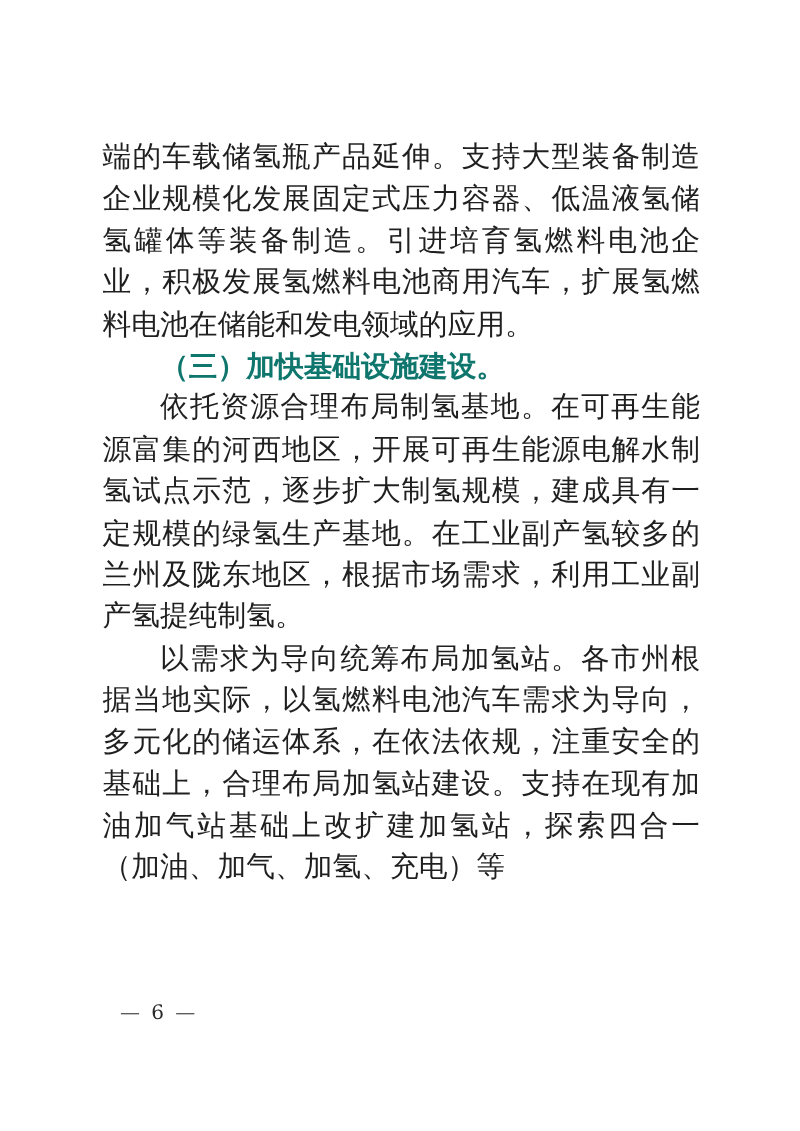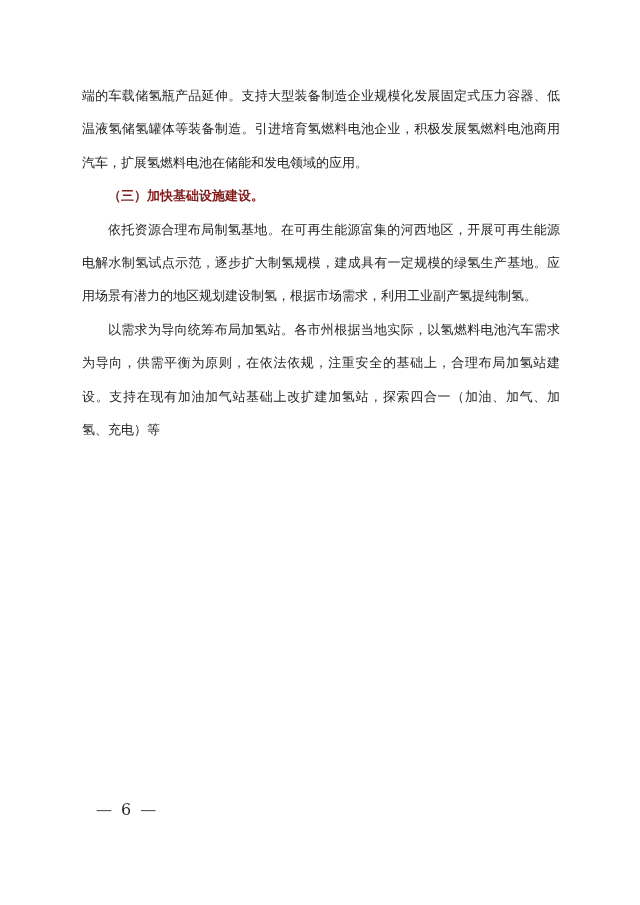--- a/index.html
+++ b/index.html
@@ -12,39 +12,39 @@
     width: 640px;
     height: 905px;
     background: #ffffff;
     overflow: hidden;
     font-family: "DejaVu Serif", "Liberation Serif", serif;
     color: #1f1f1f;
   }
   .content {
     position: absolute;
     left: 82px;
-    top: 79px;
+    top: 110px;
     width: 478px;
-    font-size: 13px;
+    font-size: 23px;
     line-height: 33.4px;
     letter-spacing: 0;
     text-align: justify;
     text-justify: inter-character;
   }
   .content p {
     margin: 0;
     padding: 0;
     text-indent: 2em;
   }
   .content p.cont {
     text-indent: 0;
   }
   .content p.heading {
     font-weight: bold;
-    color: #7f1d1d;
+    color: #0f766e;
   }
   .footer {
     position: absolute;
     left: 96px;
     top: 799px;
     font-size: 16px;
     line-height: 22px;
     color: #3d3d3d;
     white-space: nowrap;
   }
@@ -58,21 +58,21 @@
   }
 </style>
 </head>
 <body>
 
 <div class="page">
 
   <div class="content">
     <p class="cont">端的车载储氢瓶产品延伸。支持大型装备制造企业规模化发展固定式压力容器、低温液氢储氢罐体等装备制造。引进培育氢燃料电池企业，积极发展氢燃料电池商用汽车，扩展氢燃料电池在储能和发电领域的应用。</p>
     <p class="heading">（三）加快基础设施建设。</p>
-    <p>依托资源合理布局制氢基地。在可再生能源富集的河西地区，开展可再生能源电解水制氢试点示范，逐步扩大制氢规模，建成具有一定规模的绿氢生产基地。应用场景有潜力的地区规划建设制氢，根据市场需求，利用工业副产氢提纯制氢。</p>
-    <p>以需求为导向统筹布局加氢站。各市州根据当地实际，以氢燃料电池汽车需求为导向，供需平衡为原则，在依法依规，注重安全的基础上，合理布局加氢站建设。支持在现有加油加气站基础上改扩建加氢站，探索四合一（加油、加气、加氢、充电）等</p>
+    <p>依托资源合理布局制氢基地。在可再生能源富集的河西地区，开展可再生能源电解水制氢试点示范，逐步扩大制氢规模，建成具有一定规模的绿氢生产基地。在工业副产氢较多的兰州及陇东地区，根据市场需求，利用工业副产氢提纯制氢。</p>
+    <p>以需求为导向统筹布局加氢站。各市州根据当地实际，以氢燃料电池汽车需求为导向，多元化的储运体系，在依法依规，注重安全的基础上，合理布局加氢站建设。支持在现有加油加气站基础上改扩建加氢站，探索四合一（加油、加气、加氢、充电）等</p>
   </div>
 
   <div class="footer">
     <span class="dash">—</span><span class="pagenum">6</span><span class="dash">—</span>
   </div>
 
 </div>
 
 </body></html>

